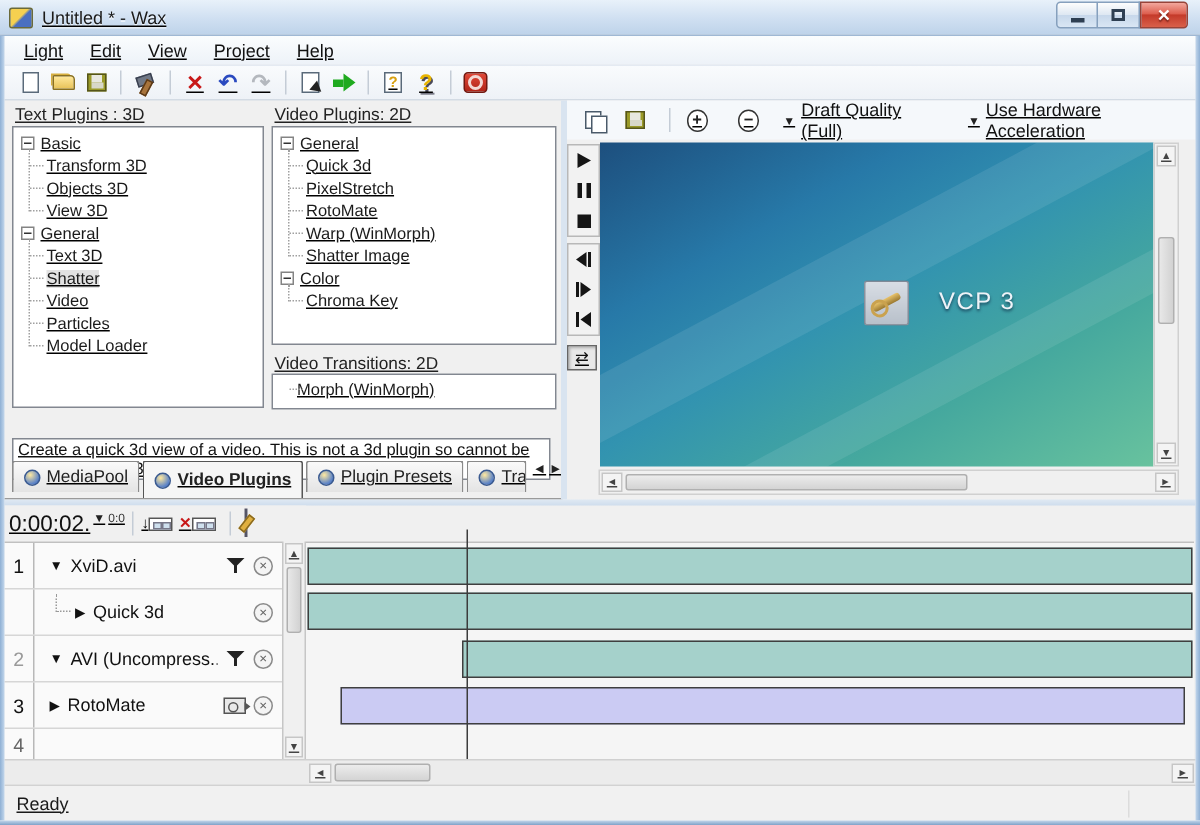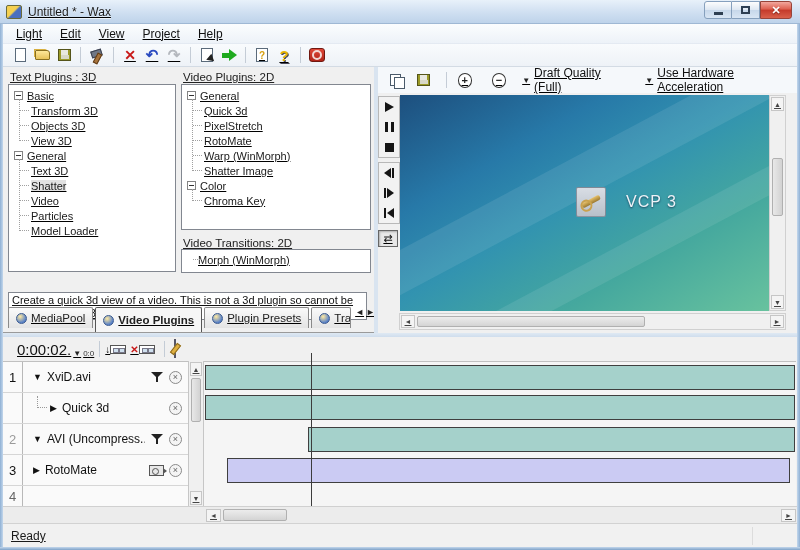--- a/index.html
+++ b/index.html
@@ -98,21 +98,21 @@
   .vcp-key::before { content:""; position:absolute; left:-2px; top:-2px; width:8px; height:8px; border:2px solid #caa24e; border-radius:50%; background:transparent; }
   .vcp-label { position:absolute; left:226px; top:98px; font-size:16px; color:#eef3f8; text-shadow:0 1px 2px rgba(0,10,40,.6); letter-spacing:1px; }
 
   .sbar { background:#f0f0f0; }
   .sbtn { background:#f4f4f4; border:1px solid #c6c6c6; display:flex; align-items:center; justify-content:center; font-size:7px; color:#444; }
   .sthumb { background:linear-gradient(to right,#e8e8e8,#d2d2d2); border:1px solid #b0b0b0; border-radius:2px; }
   .sthumb.h { background:linear-gradient(to bottom,#ececec,#d4d4d4); }
 
   
   .tl-split { background:linear-gradient(to bottom,#dfe9f3,#cfdded); }
-  .timecode { font-size:15px; color:#111; display:flex; align-items:flex-end;margin-left:11px; }
+  .timecode { font-size:15px; color:#111; display:flex; align-items:flex-start; }
   .timecode .small { font-size:8px; color:#333; margin-left:2px; }
   .tl-tools { display:flex; align-items:center; gap:4px; }
   .film { width:16px; height:9px; background:#fff; border:1px solid #555; position:relative; }
   .film::before,.film::after { content:""; position:absolute; top:2px; width:4px; height:3px; background:#cfe0ee; border:1px solid #778; }
   .film::before { left:2px; } .film::after { left:8px; }
   .mini { font-size:10px; font-weight:bold; }
   .i-editdoc { width:13px; height:15px; background:#fff; border:1px solid #556; position:relative; }
   .i-editdoc::after { content:""; position:absolute; right:-3px; top:3px; width:3px; height:10px; background:#e0b040; border:1px solid #8a6a20; transform:rotate(38deg); }
 
   .ruler { background:#fbfbfb; border:1px solid #909090; }

